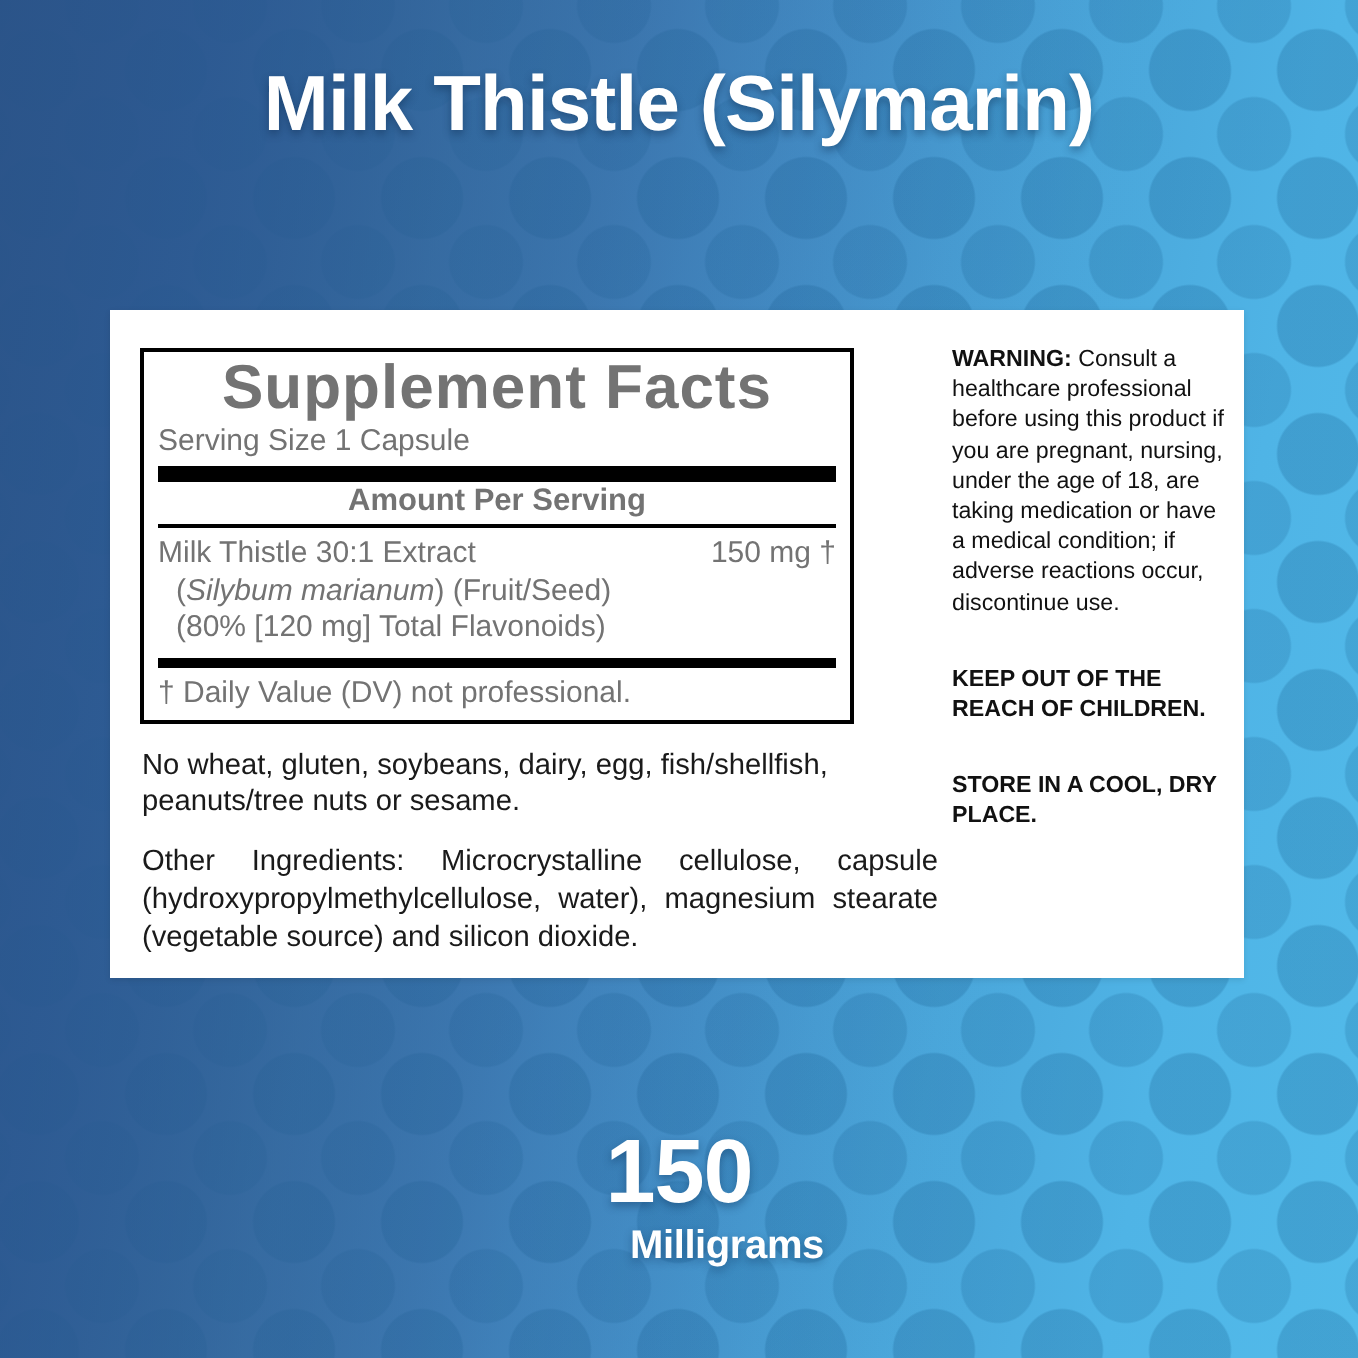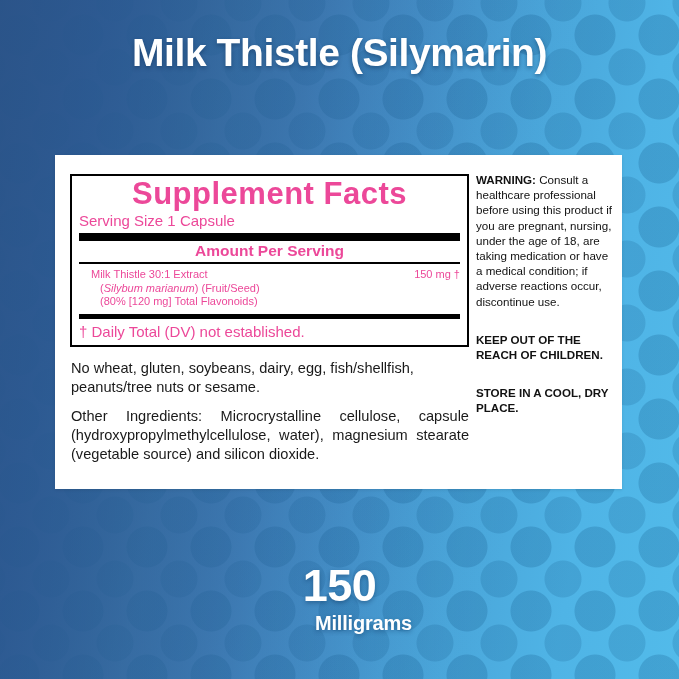--- a/index.html
+++ b/index.html
@@ -94,23 +94,23 @@
   #facts-column {
     width: 415px;
     padding: 19px 0 0 15px;
     box-sizing: border-box;
   }
 
   
   #facts-box {
     border: 2px solid #000;
     box-sizing: border-box;
-    width: 399px;
+    width: 357px;
     padding: 0 7px 2px 7px;
-    color: #ec4899;
+    color: #737373;
   }
   #facts-heading {
     font-size: 31px;
     font-weight: bold;
     letter-spacing: 0.5px;
     line-height: 1.06;
     margin: 2px 0 1px 0;
     text-align: center;
     font-family: "Liberation Sans", sans-serif;
   }
@@ -135,24 +135,23 @@
     margin: 1px 0;
   }
   #amount-per-serving {
     font-size: 15.5px;
     font-weight: bold;
     text-align: center;
     margin: 0 0 2px 0;
     line-height: 1.2;
   }
   #ingredient-block {
-    font-size: 11px;
+    font-size: 15px;
     line-height: 1.24;
     padding: 3px 0 3px 0;
-    margin-left: 12px;
   }
   .ing-main-row {
     display: flex;
     justify-content: space-between;
     align-items: baseline;
   }
   .ing-sub {
     padding-left: 9px;
   }
   .ing-latin { font-style: italic; }
@@ -254,21 +253,21 @@
             <span>150 mg †</span>
           </div>
           <div class="ing-sub">
             <span>(</span><span class="ing-latin">Silybum marianum</span><span>) (Fruit/Seed)</span>
           </div>
           <div class="ing-sub">(80% [120 mg] Total Flavonoids)</div>
         </div>
 
         <div class="rule-medium"></div>
 
-        <div id="daily-value-note">† Daily Total (DV) not established.</div>
+        <div id="daily-value-note">† Daily Value (DV) not professional.</div>
 
       </div>
 
       <p id="allergen-note">No wheat, gluten, soybeans, dairy, egg, fish/shellfish, peanuts/tree nuts or sesame.</p>
 
       <p id="other-ingredients">Other Ingredients: Microcrystalline cellulose, capsule (hydroxypropylmethylcellulose, water), magnesium stearate (vegetable source) and silicon dioxide.</p>
 
     </div>
 
     <div id="warning-column">

